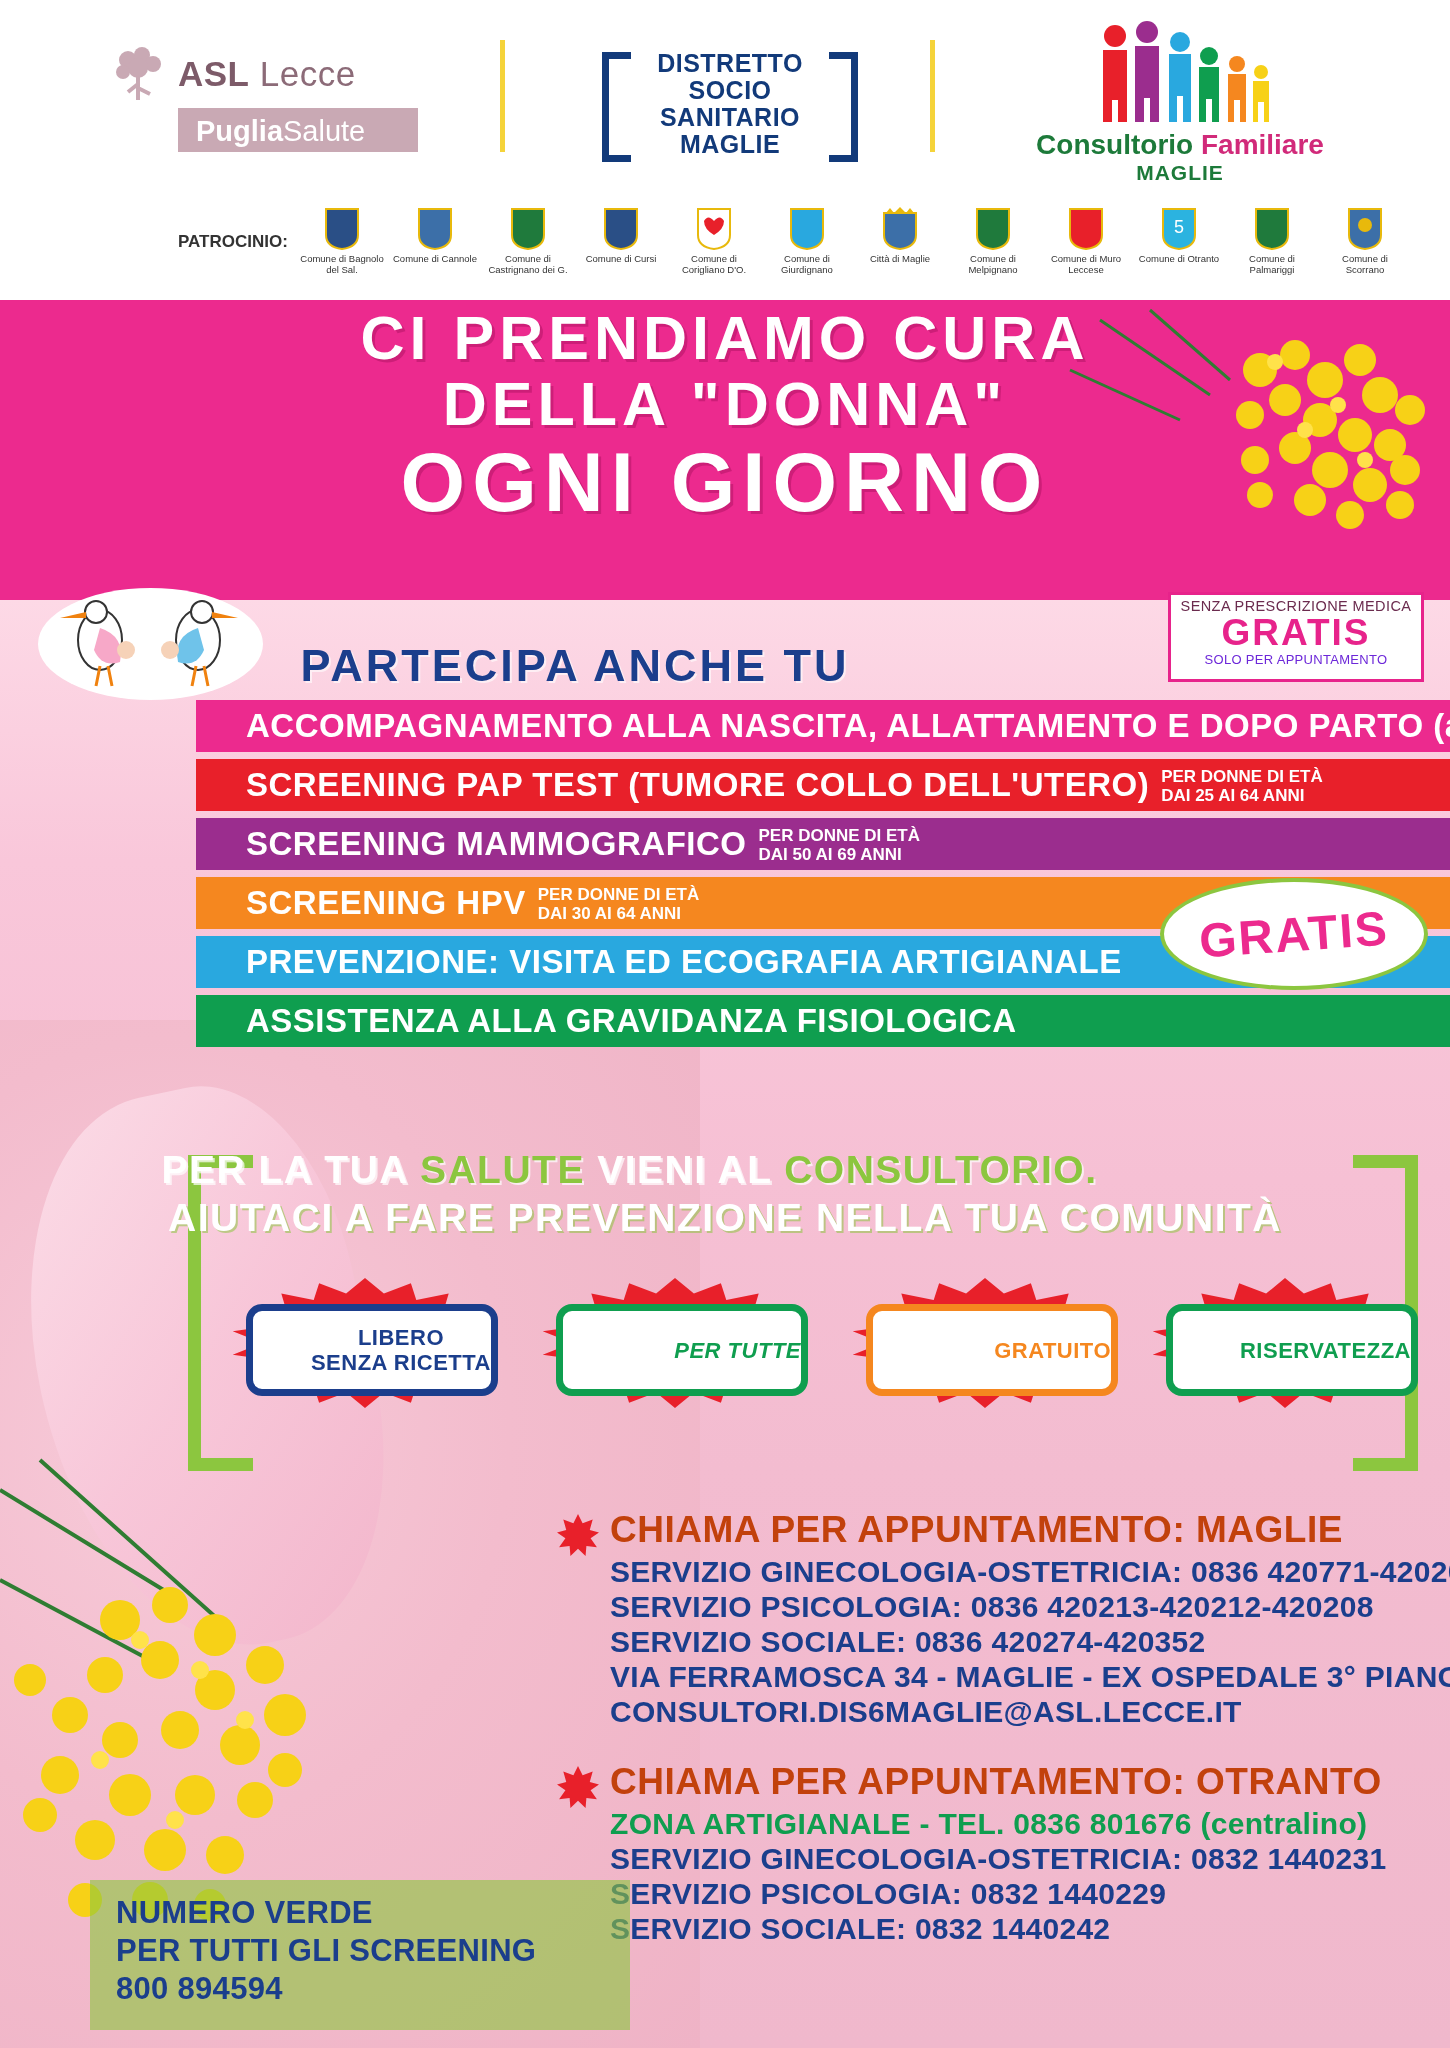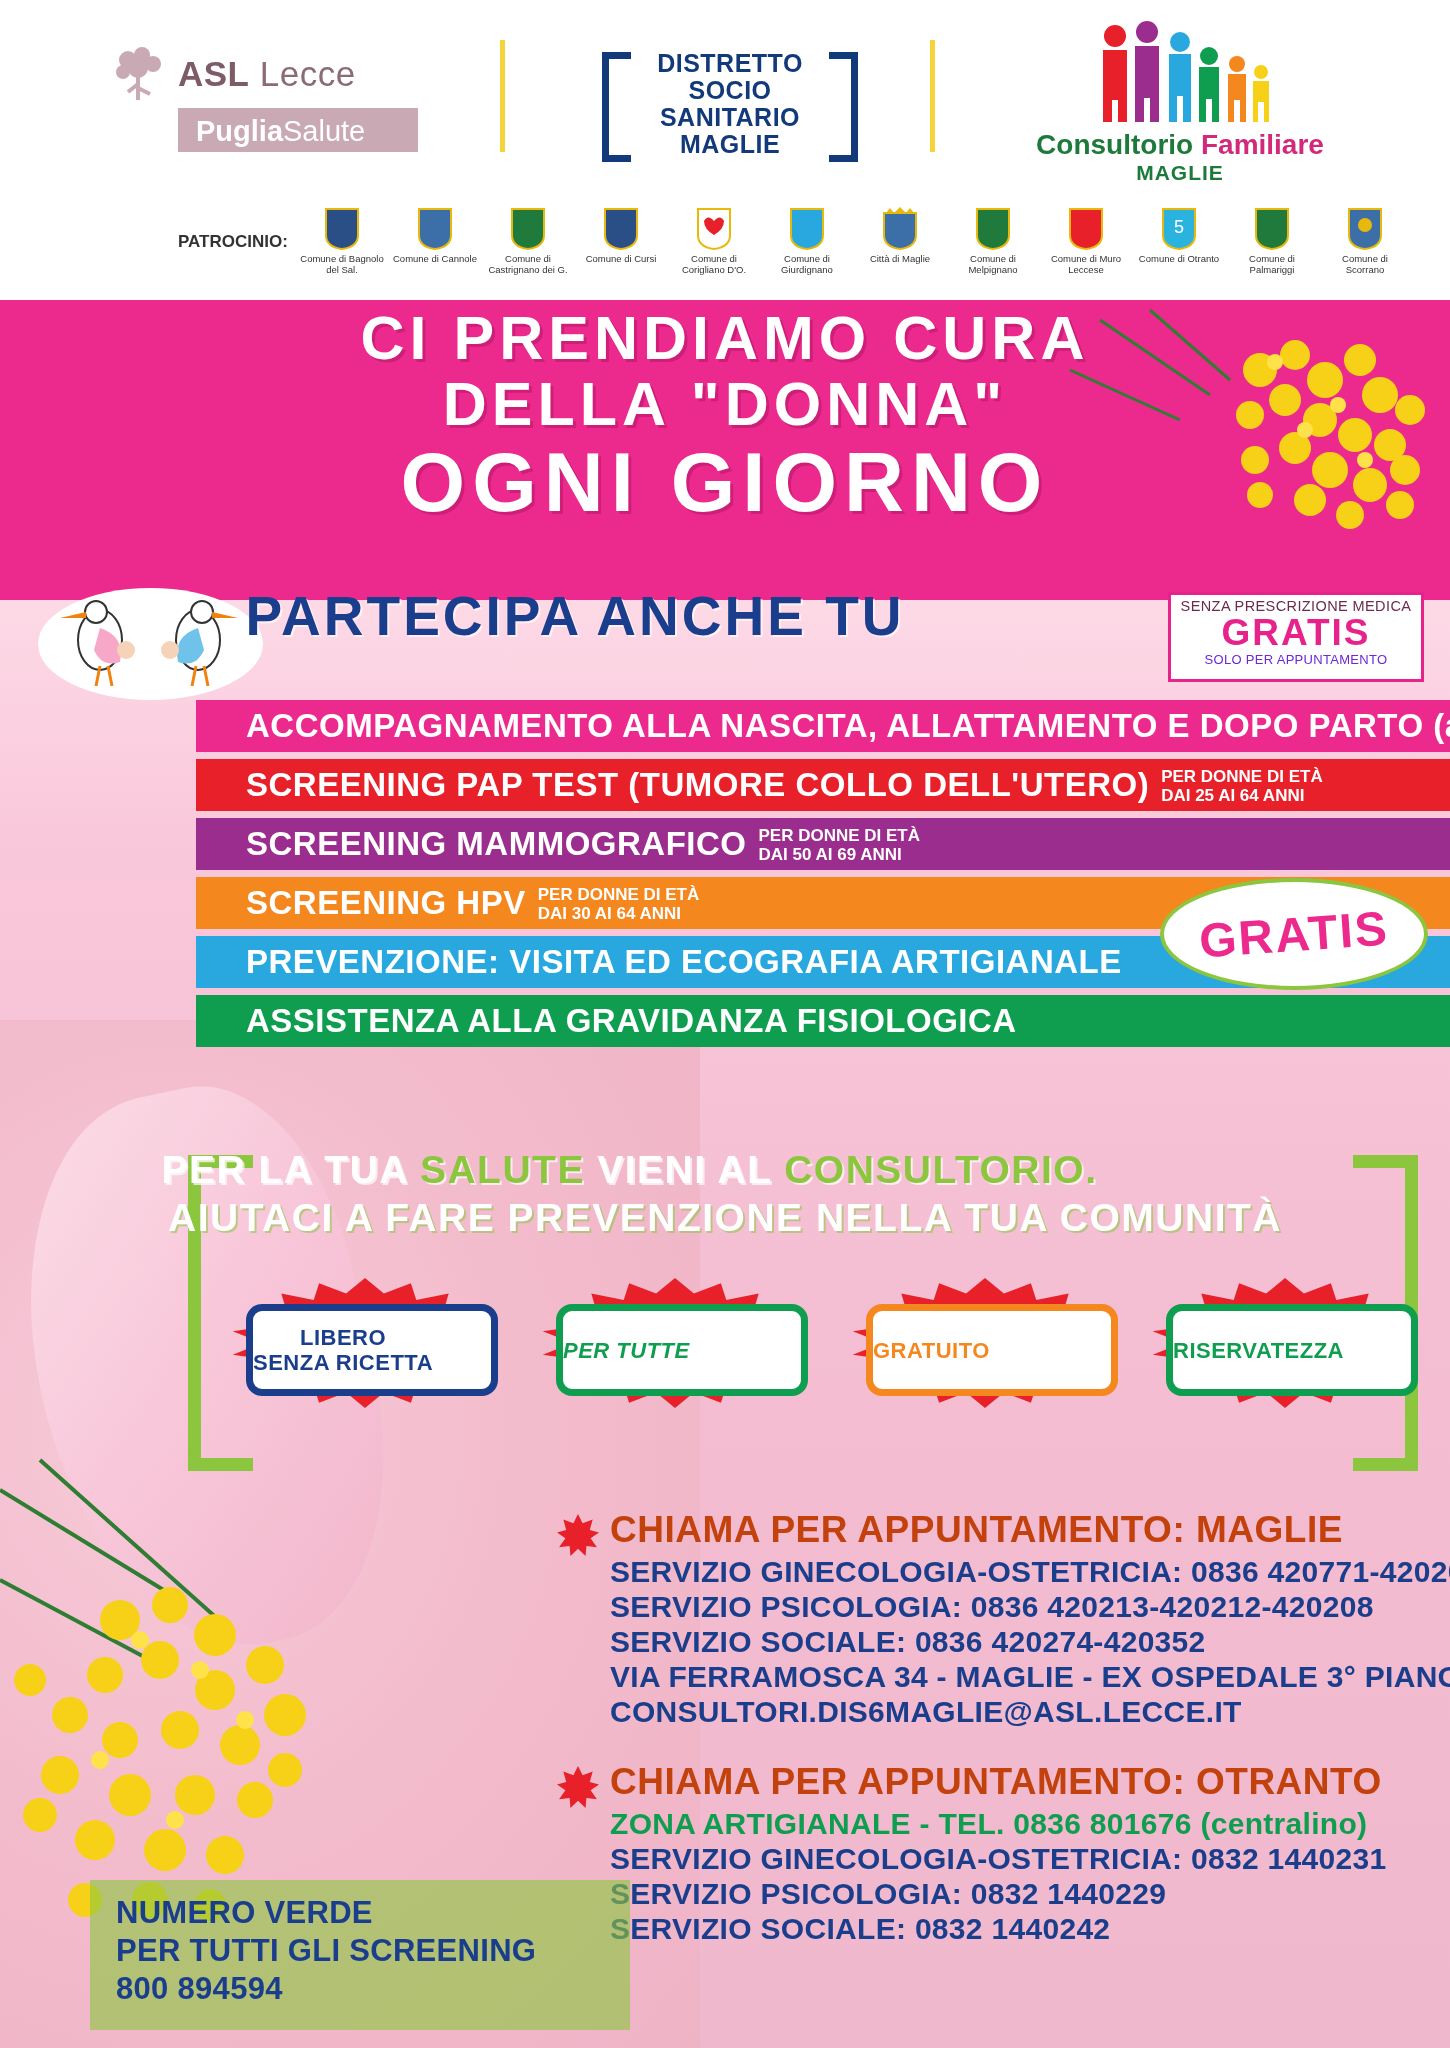--- a/index.html
+++ b/index.html
@@ -107,22 +107,22 @@
   .ribbon {
     position:absolute; left:40px; top:1090px; width:330px; height:560px;
     background:linear-gradient(135deg,#fde3ec 0%,#f8c6d9 50%,#f2b4ca 100%);
     border-radius:50% 40% 45% 55%;
     transform:rotate(-12deg);
     z-index:1; opacity:0.85;
   }
 
   
   .partecipa {
-    position:absolute; left:0; top:584px; width:1150px; text-align:center;
-    font-size:55px; font-weight:bold; color:#1b3e8c; letter-spacing:3px;
+    position:absolute; left:0; top:640px; width:1150px; text-align:center;
+    font-size:45px; font-weight:bold; color:#1b3e8c; letter-spacing:3px;
     z-index:6;
     text-shadow:2px 2px 0 rgba(255,255,255,0.6);
   }
 
   .stork-oval {
     position:absolute; left:38px; top:588px; width:225px; height:112px;
     background:#ffffff; border-radius:50%; z-index:6;
   }
 
   
@@ -200,21 +200,21 @@
     clip-path: polygon(
       50% 0%, 57% 12%, 67% 4%, 69% 17%, 81% 12%, 79% 26%, 92% 25%, 85% 37%,
       99% 41%, 88% 50%, 99% 59%, 85% 63%, 92% 75%, 79% 74%, 81% 88%, 69% 83%,
       67% 96%, 57% 88%, 50% 100%, 43% 88%, 33% 96%, 31% 83%, 19% 88%, 21% 74%,
       8% 75%, 15% 63%, 1% 59%, 12% 50%, 1% 41%, 15% 37%, 8% 25%, 21% 26%,
       19% 12%, 31% 17%, 33% 4%, 43% 12%);
   }
   .pill {
     position:absolute; left:16px; top:26px; width:238px; height:78px;
     background:#ffffff; border-radius:16px;
-    display:flex; align-items:center; justify-content:flex-start; text-align:center;
+    display:flex; align-items:center; justify-content:flex-end; text-align:center;
   }
   .pill .txt { font-size:22px; font-weight:bold; line-height:25px; letter-spacing:0.5px; }
   .bd1 { left:0; }    .bd1 .pill { border:7px solid #1b3e8c; } .bd1 .txt { color:#1b3e8c; }
   .bd2 { left:310px; } .bd2 .pill { border:7px solid #0f9e4f; } .bd2 .txt { color:#0f9e4f;font-style:italic; }
   .bd3 { left:620px; } .bd3 .pill { border:7px solid #f5871f; } .bd3 .txt { color:#f5871f; }
   .bd4 { left:920px; } .bd4 .pill { border:7px solid #0f9e4f; } .bd4 .txt { color:#0f9e4f; }
 
   
   .contact-block { position:absolute; z-index:8; }
   .cb-maglie { left:610px; top:1510px; width:830px; }

